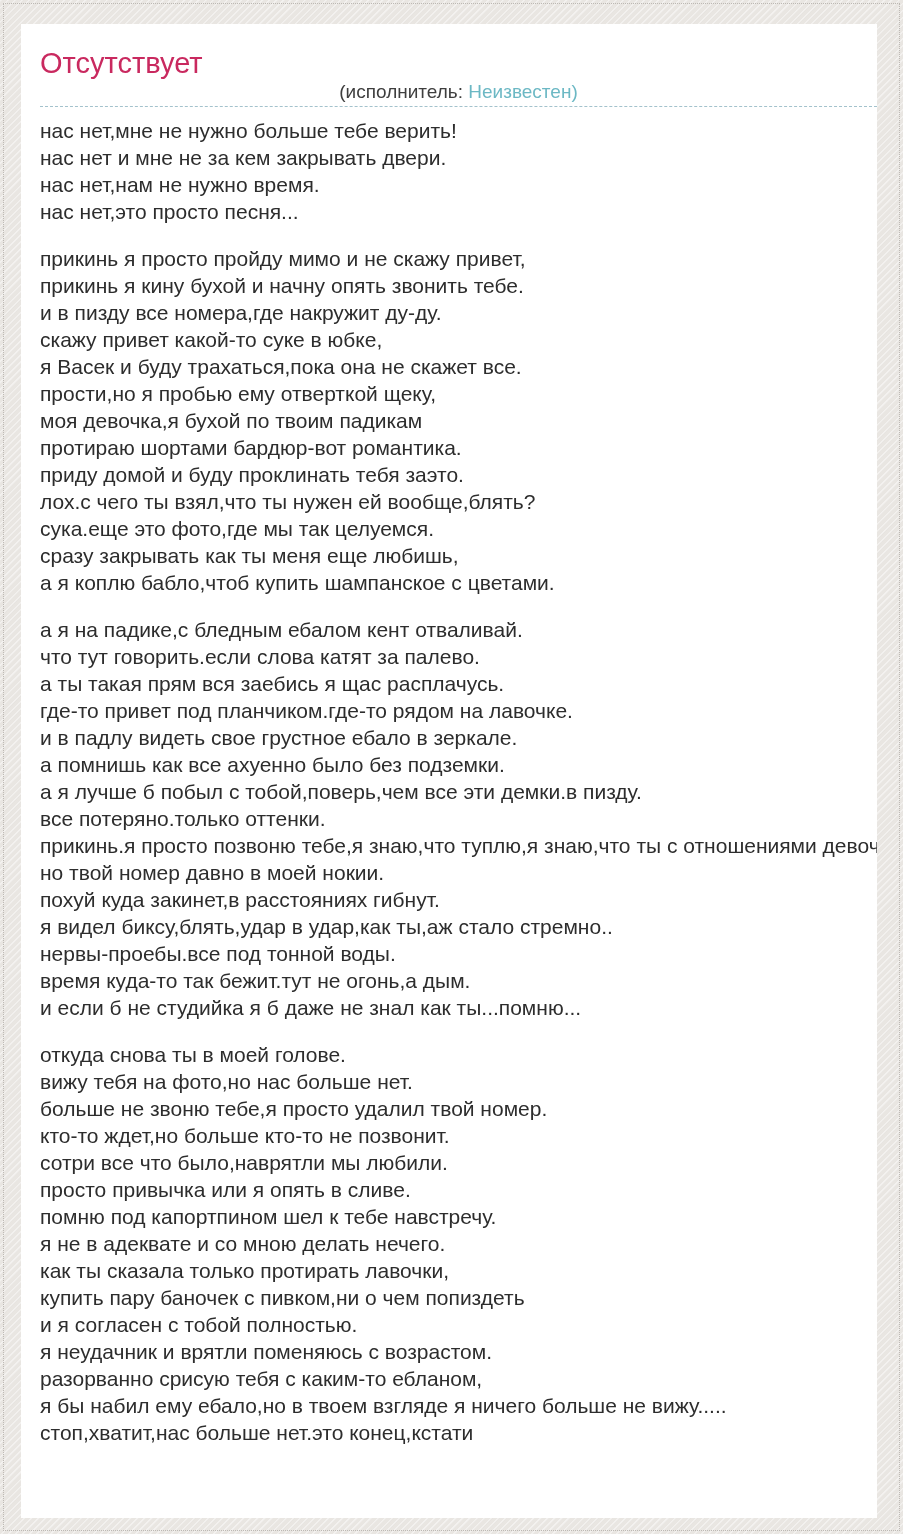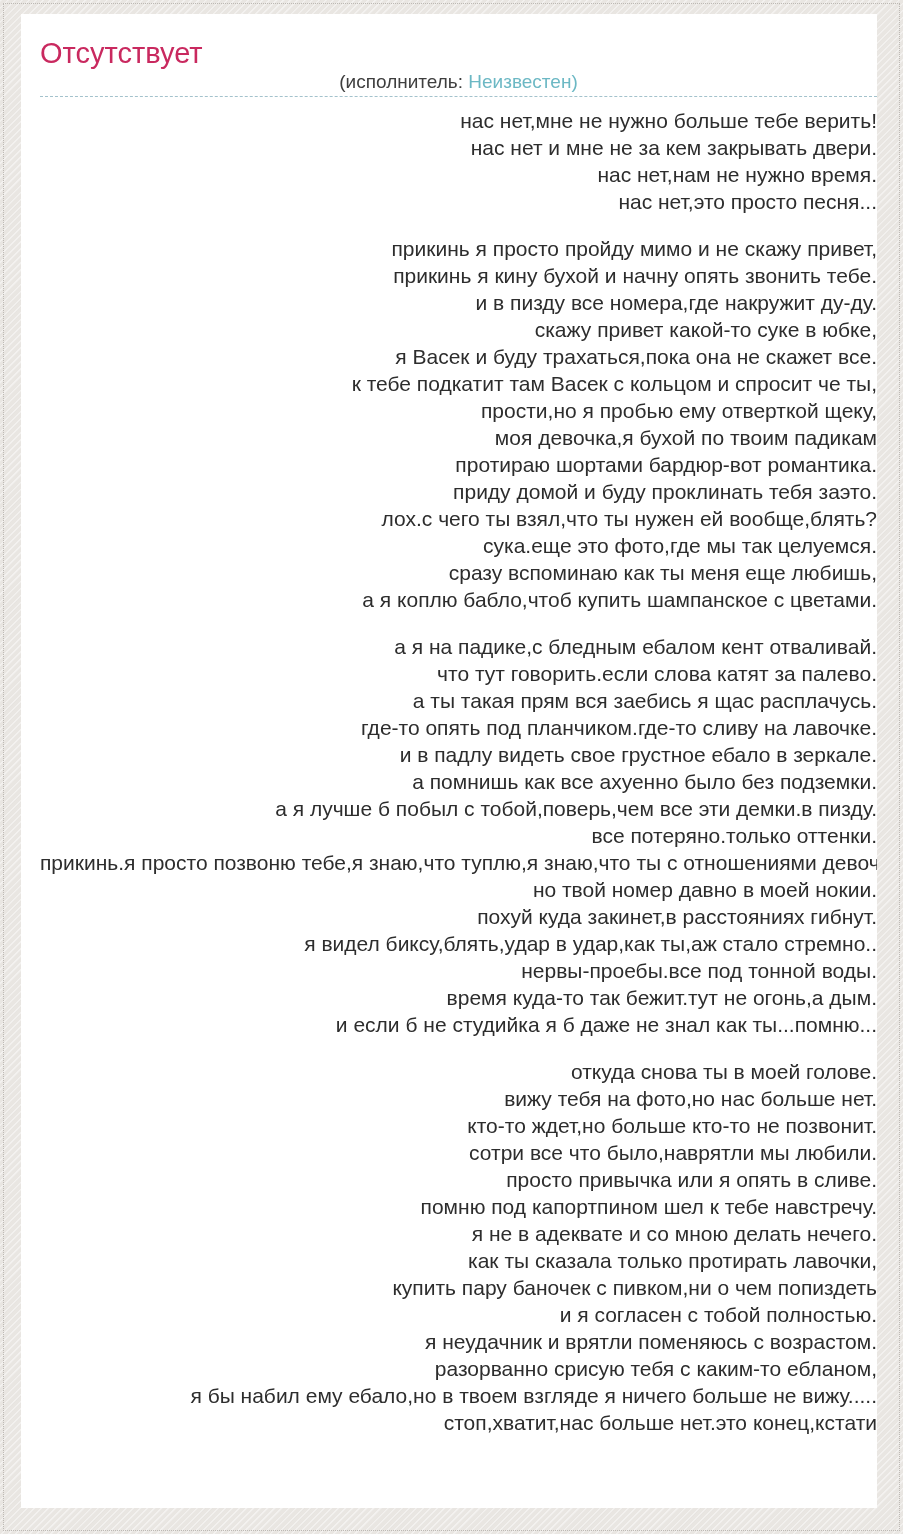--- a/index.html
+++ b/index.html
@@ -32,21 +32,21 @@
   }
   .page-frame {
     position: absolute;
     left: 3px; top: 3px; right: 3px; bottom: 3px;
     border: 1px dotted var(--frame-dot-color);
     pointer-events: none;
   }
   .card {
     position: absolute;
     left: 21px;
-    top: 14px;
+    top: 24px;
     width: 856px;
     height: 1494px;
     background: var(--card-background);
     overflow: hidden;
     padding-left: 19px;
   }
   .song-header {
     padding-top: 24px;
     padding-bottom: 3px;
     border-bottom: 1px dashed var(--separator-color);
@@ -73,21 +73,20 @@
   .artist-suffix { color: var(--artist-link-color); }
   .lyrics {
     padding-top: 10px;
     font-size: 21px;
     line-height: 27px;
   }
   .stanza { margin: 0 0 20px 0; }
   .stanza:last-child { margin-bottom: 16px; }
   .lyric-line {
     white-space: pre;   
-    text-align: right;
   }
 </style>
 </head>
 <body>
 
 <div class="page-frame"></div>
 
 <div class="card">
   <div class="song-header">
     <h1 class="song-title">Отсутствует</h1>
@@ -102,50 +101,50 @@
         <div class="lyric-line">нас нет и мне не за кем закрывать двери.</div>
         <div class="lyric-line">нас нет,нам не нужно время.</div>
         <div class="lyric-line">нас нет,это просто песня...</div>
       </div>
       <div class="stanza">
         <div class="lyric-line">прикинь я просто пройду мимо и не скажу привет,</div>
         <div class="lyric-line">прикинь я кину бухой и начну опять звонить тебе.</div>
         <div class="lyric-line">и в пизду все номера,где накружит ду-ду.</div>
         <div class="lyric-line">скажу привет какой-то суке в юбке,</div>
         <div class="lyric-line">я Васек и буду трахаться,пока она не скажет все.</div>
-        <div class="lyric-line">к тебе подкатит там Васек с кольцом и спросит че ты,</div>
         <div class="lyric-line">прости,но я пробью ему отверткой щеку,</div>
         <div class="lyric-line">моя девочка,я бухой по твоим падикам</div>
         <div class="lyric-line">протираю шортами бардюр-вот романтика.</div>
         <div class="lyric-line">приду домой и буду проклинать тебя заэто.</div>
         <div class="lyric-line">лох.с чего ты взял,что ты нужен ей вообще,блять?</div>
         <div class="lyric-line">сука.еще это фото,где мы так целуемся.</div>
-        <div class="lyric-line">сразу вспоминаю как ты меня еще любишь,</div>
+        <div class="lyric-line">сразу закрывать как ты меня еще любишь,</div>
         <div class="lyric-line">а я коплю бабло,чтоб купить шампанское с цветами.</div>
       </div>
       <div class="stanza">
         <div class="lyric-line">а я на падике,с бледным ебалом кент отваливай.</div>
         <div class="lyric-line">что тут говорить.если слова катят за палево.</div>
         <div class="lyric-line">а ты такая прям вся заебись я щас расплачусь.</div>
-        <div class="lyric-line">где-то опять под планчиком.где-то сливу на лавочке.</div>
+        <div class="lyric-line">где-то привет под планчиком.где-то рядом на лавочке.</div>
         <div class="lyric-line">и в падлу видеть свое грустное ебало в зеркале.</div>
         <div class="lyric-line">а помнишь как все ахуенно было без подземки.</div>
         <div class="lyric-line">а я лучше б побыл с тобой,поверь,чем все эти демки.в пизду.</div>
         <div class="lyric-line">все потеряно.только оттенки.</div>
         <div class="lyric-line">прикинь.я просто позвоню тебе,я знаю,что туплю,я знаю,что ты с отношениями девочка,но</div>
         <div class="lyric-line">но твой номер давно в моей нокии.</div>
         <div class="lyric-line">похуй куда закинет,в расстояниях гибнут.</div>
         <div class="lyric-line">я видел биксу,блять,удар в удар,как ты,аж стало стремно..</div>
         <div class="lyric-line">нервы-проебы.все под тонной воды.</div>
         <div class="lyric-line">время куда-то так бежит.тут не огонь,а дым.</div>
         <div class="lyric-line">и если б не студийка я б даже не знал как ты...помню...</div>
       </div>
       <div class="stanza">
         <div class="lyric-line">откуда снова ты в моей голове.</div>
         <div class="lyric-line">вижу тебя на фото,но нас больше нет.</div>
+        <div class="lyric-line">больше не звоню тебе,я просто удалил твой номер.</div>
         <div class="lyric-line">кто-то ждет,но больше кто-то не позвонит.</div>
         <div class="lyric-line">сотри все что было,наврятли мы любили.</div>
         <div class="lyric-line">просто привычка или я опять в сливе.</div>
         <div class="lyric-line">помню под капортпином шел к тебе навстречу.</div>
         <div class="lyric-line">я не в адеквате и со мною делать нечего.</div>
         <div class="lyric-line">как ты сказала только протирать лавочки,</div>
         <div class="lyric-line">купить пару баночек с пивком,ни о чем попиздеть</div>
         <div class="lyric-line">и я согласен с тобой полностью.</div>
         <div class="lyric-line">я неудачник и врятли поменяюсь с возрастом.</div>
         <div class="lyric-line">разорванно срисую тебя с каким-то ебланом,</div>

